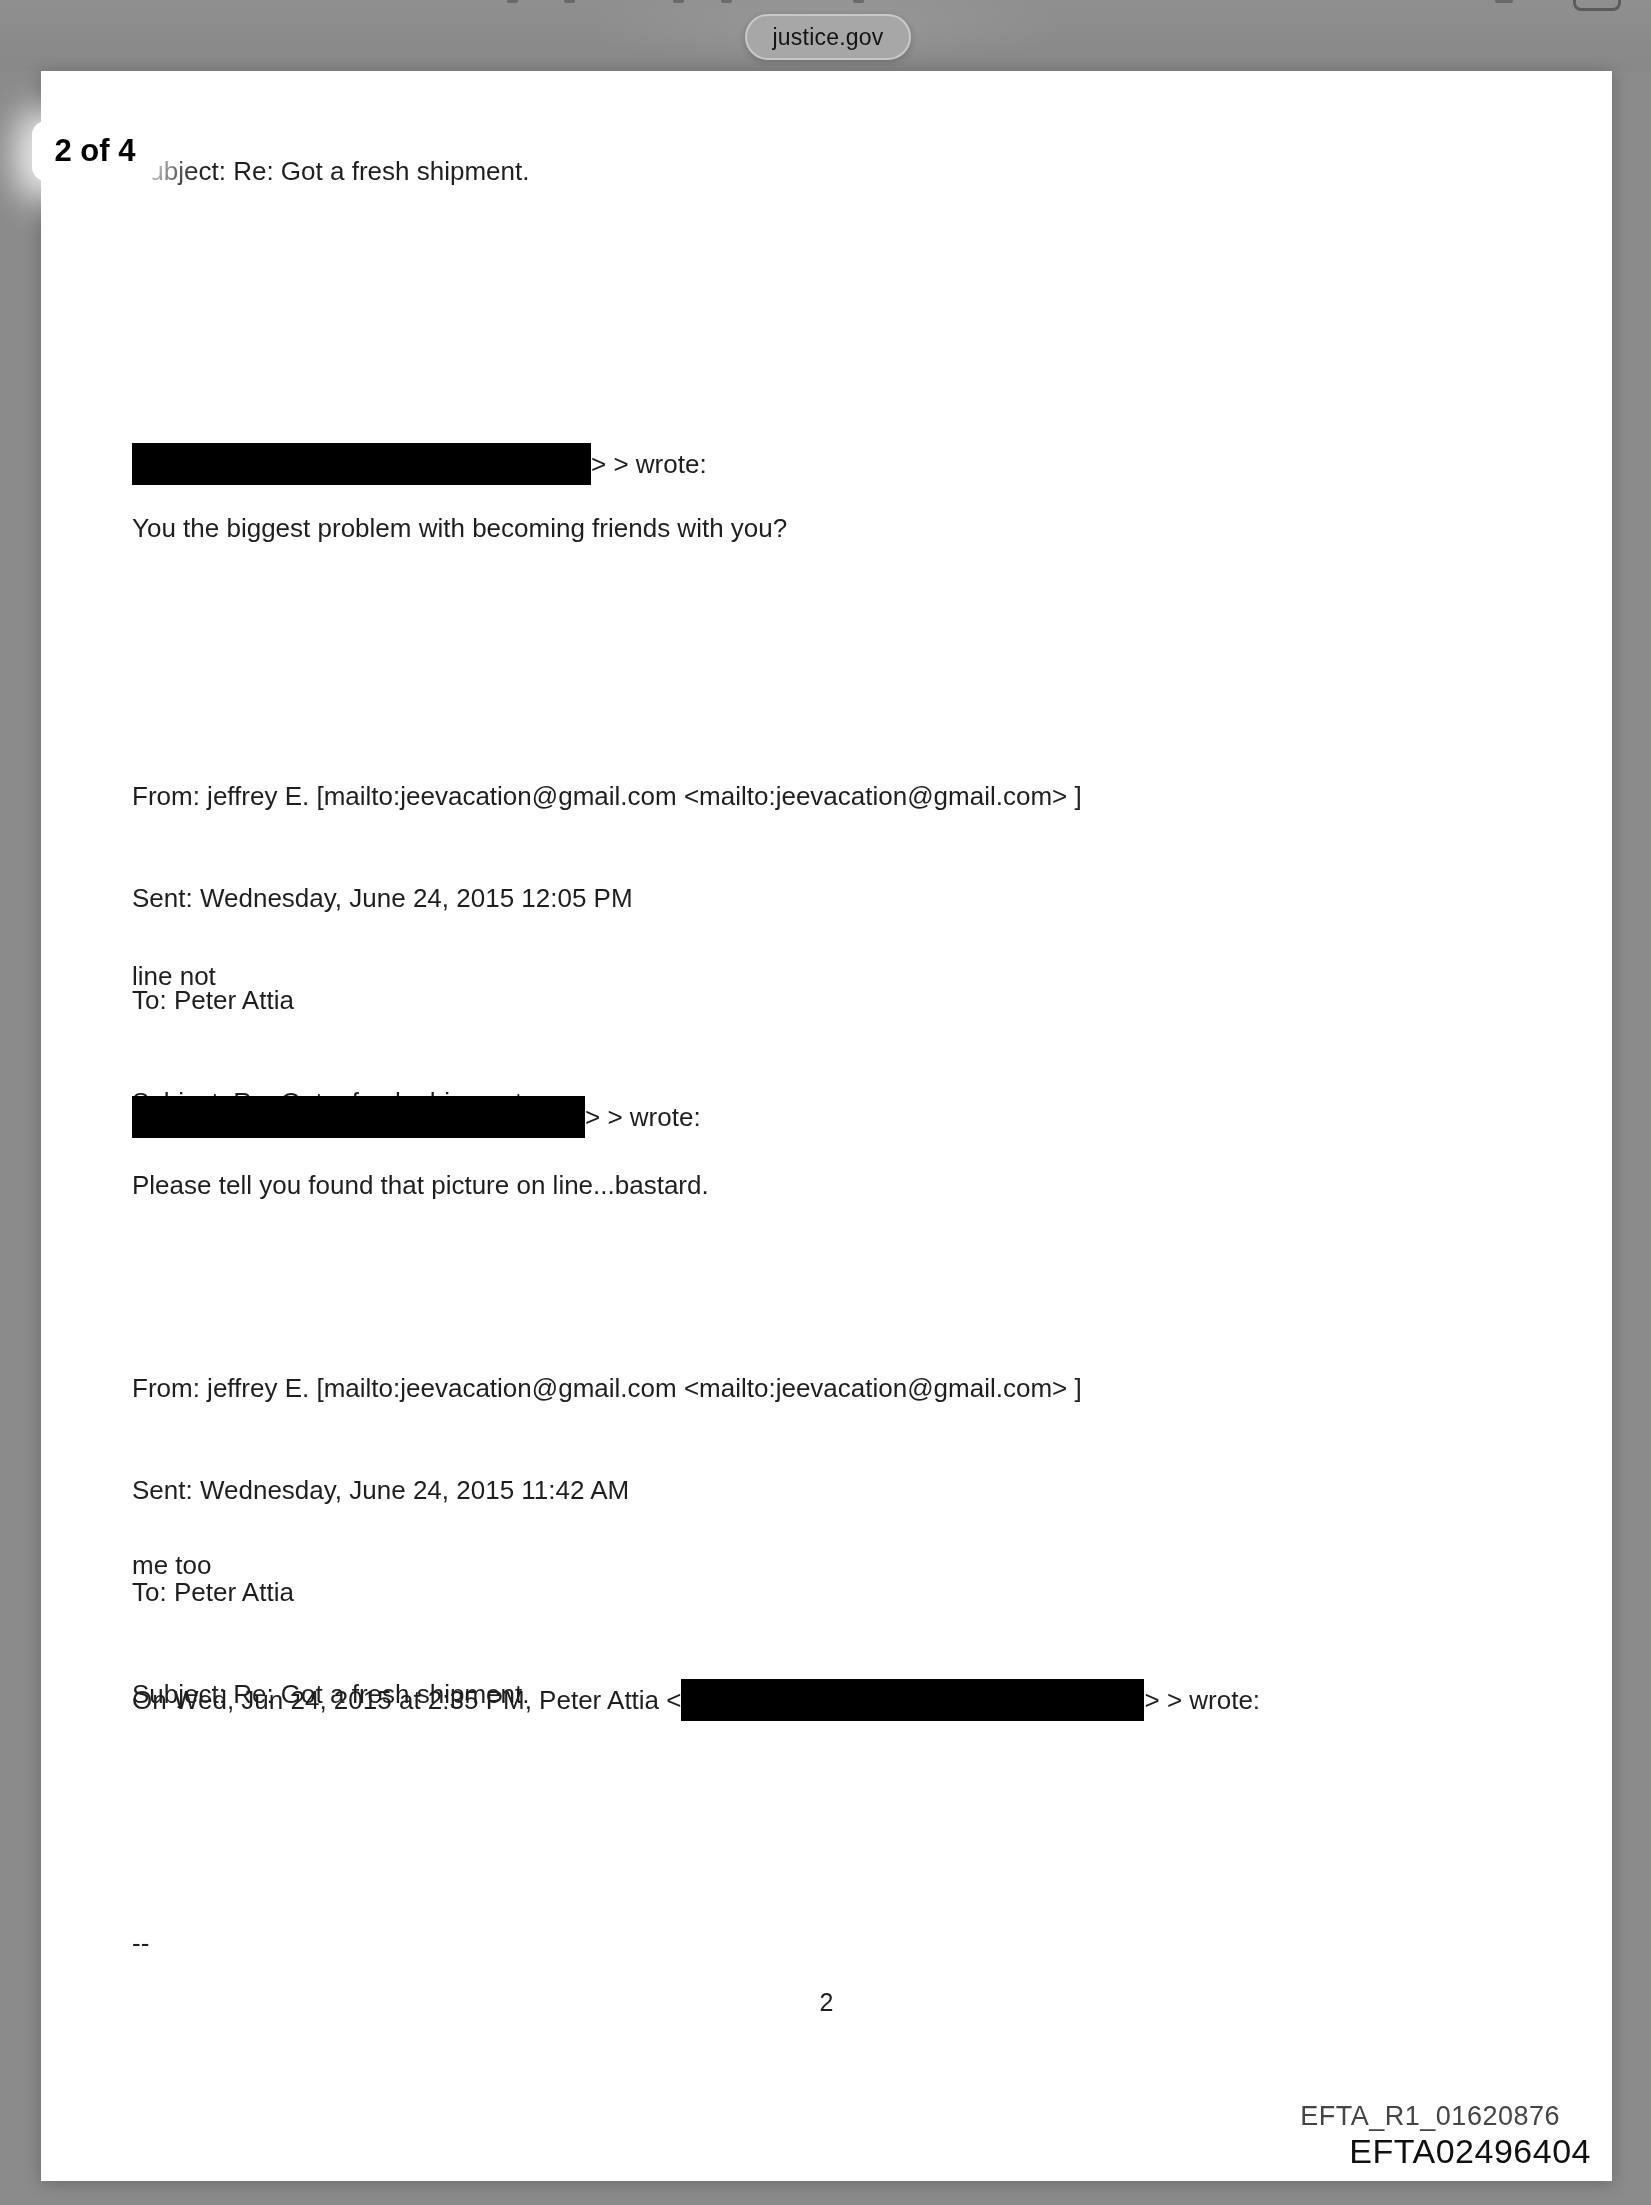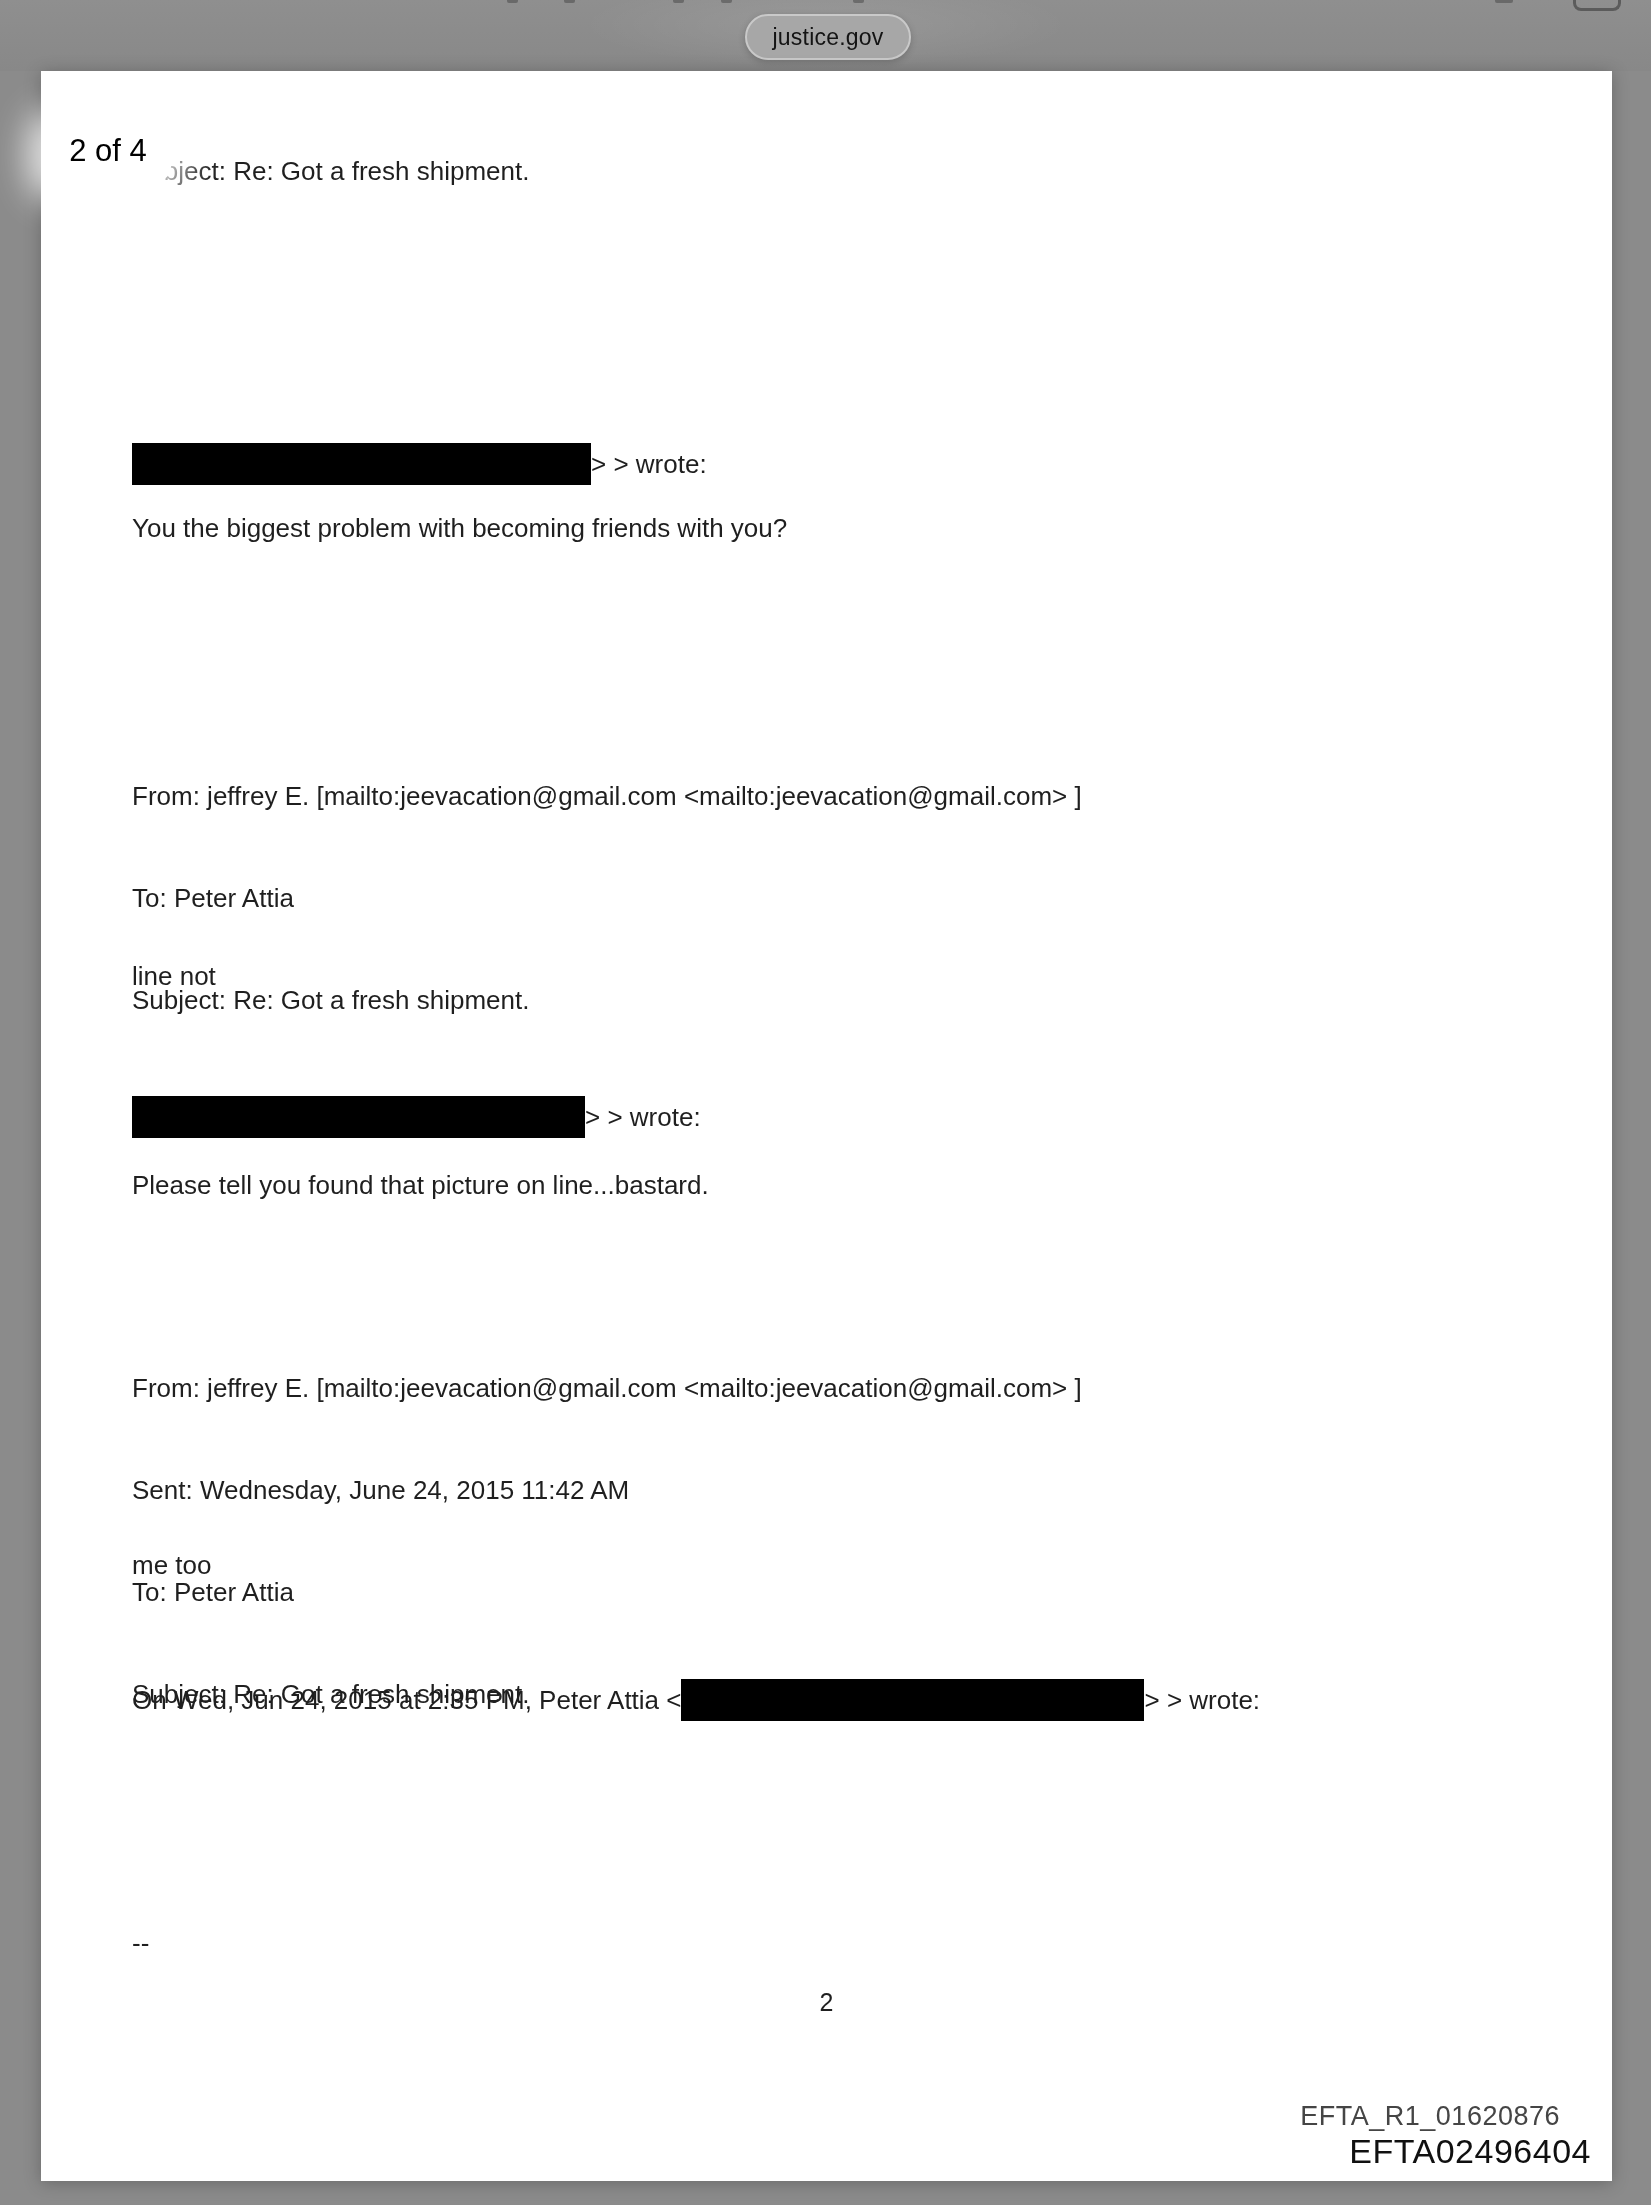--- a/index.html
+++ b/index.html
@@ -45,25 +45,25 @@
     position: absolute; left: 41px; top: 71px; width: 1571px; height: 2110px;
     background: #ffffff;
     box-shadow: 0 2px 16px rgba(0,0,0,0.25);
   }
   .page-haze {
     position: absolute; left: 0; top: 0; width: 554px; height: 337px;
     background: radial-gradient(ellipse at 15% 25%, rgba(255,255,255,0.95), rgba(255,255,255,0) 70%);
     pointer-events: none;
   }
   .page-indicator {
-    position: absolute; left: 45px; top: 121px; width: 126px; height: 60px;
+    position: absolute; left: 32px; top: 121px; width: 126px; height: 60px;
     background: #ffffff; border-radius: 14px;
     box-shadow: 0 4px 34px 16px rgba(255,255,255,0.85);
     display: flex; align-items: center; justify-content: center;
-    font-size: 31px; font-weight: normal; color: #000000;
+    font-size: 31px; font-weight: bold; color: #000000;
     z-index: 5;
   }
 
   
   .doc-line {
     position: absolute; left: 91px;
     font-size: 26px; color: #1f1f1f; white-space: pre;
   }
   .quote-line {
     position: absolute; left: 91px; height: 44px;
@@ -113,20 +113,21 @@
 
   <div class="doc-line" style="top:85px">Subject: Re: Got a fresh shipment.</div>
 
   <div class="quote-line" style="top:371px">
     <span class="redaction-bar"></span><span>&gt; &gt; wrote:</span>
   </div>
   <div class="doc-line" style="top:442px">You the biggest problem with becoming friends with you?</div>
 
   <div class="header-block" style="top:640px">
     <div>From: jeffrey E. [mailto:jeevacation@gmail.com &lt;mailto:jeevacation@gmail.com&gt; ]</div>
+    <div>Sent: Wednesday, June 24, 2015 12:05 PM</div>
     <div>To: Peter Attia</div>
     <div>Subject: Re: Got a fresh shipment.</div>
   </div>
 
   <div class="doc-line" style="top:890px">line not</div>
 
   <div class="quote-line" style="top:1024px">
     <span class="redaction-bar" style="width:453px"></span><span>&gt; &gt; wrote:</span>
   </div>
   <div class="doc-line" style="top:1099px">Please tell you found that picture on line...bastard.</div>

